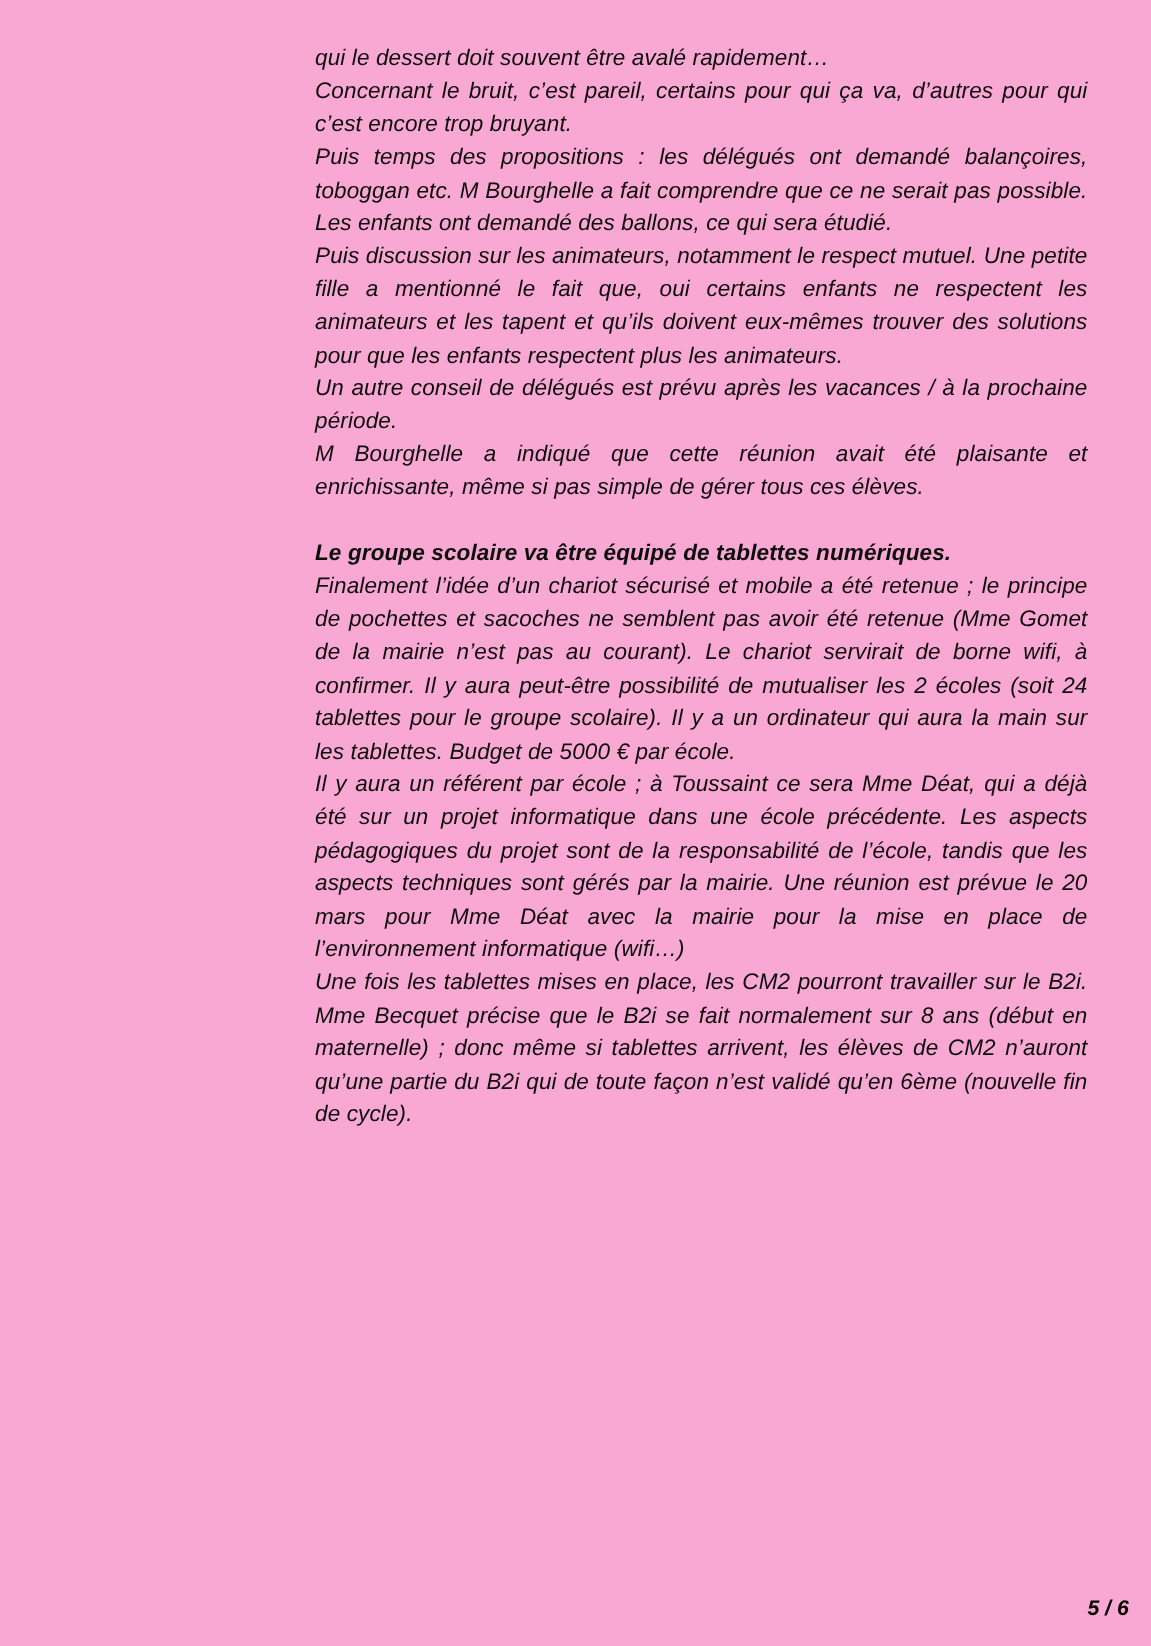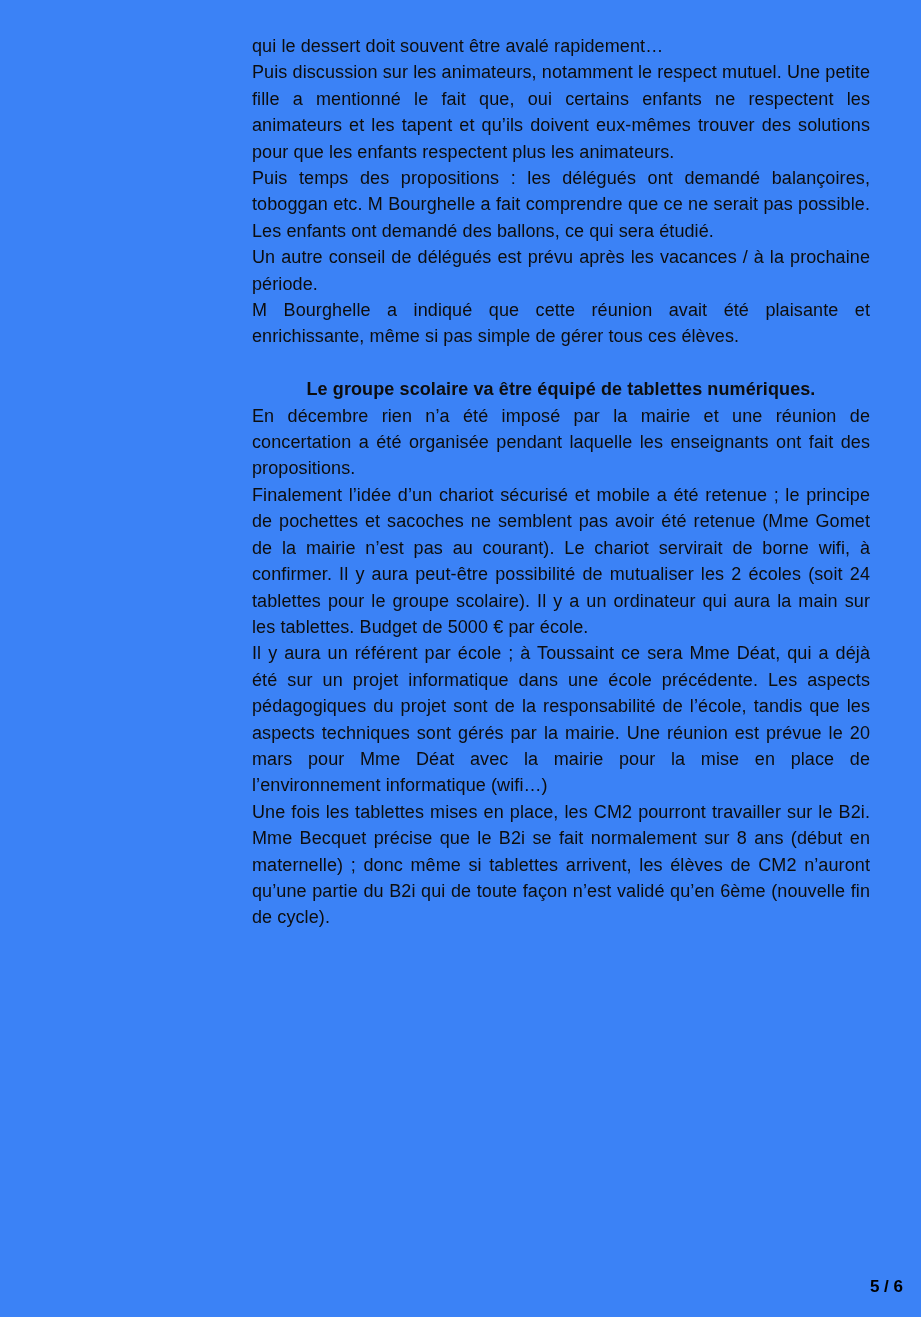--- a/index.html
+++ b/index.html
@@ -9,21 +9,22 @@
   body {
     width: 921px;
     height: 1317px;
     background: #ffffff;
     position: relative;
     overflow: hidden;
   }
   .sheet {
     position: absolute;
     inset: 0;
-    background: #3b82f6;
+    background: #f9a8d4;
+    font-style: italic;
   }
   .content {
     position: absolute;
     left: 252px;
     top: 33px;
     width: 618px;
   }
   .doc-paragraph {
     margin: 0;
     padding: 0;
@@ -36,21 +37,21 @@
   }
   .doc-heading {
     margin: 0;
     padding: 0;
     font-family: "Liberation Sans", sans-serif;
     font-size: 18px;
     line-height: 26.4px;
     letter-spacing: 0.1px;
     font-weight: bold;
     color: #0d0d0d;
-    text-align: center;
+    text-align: left;
   }
   .blank-line {
     height: 26.4px;
   }
   .page-number {
     position: absolute;
     right: 18px;
     bottom: 20px;
     font-family: "Liberation Sans", sans-serif;
     font-size: 17px;
@@ -59,26 +60,26 @@
     margin-left: 16px;
   }
 </style>
 </head>
 <body>
 
 <div class="sheet">
   <div class="content">
 
   <p class="doc-paragraph">qui le dessert doit souvent être avalé rapidement…</p>
+      <p class="doc-paragraph">Concernant le bruit, c’est pareil, certains pour qui ça va, d’autres pour qui c’est encore trop bruyant.</p>
+      <p class="doc-paragraph">Puis temps des propositions : les délégués ont demandé balançoires, toboggan etc. M Bourghelle a fait comprendre que ce ne serait pas possible. Les enfants ont demandé des ballons, ce qui sera étudié.</p>
       <p class="doc-paragraph">Puis discussion sur les animateurs, notamment le respect mutuel. Une petite fille a mentionné le fait que, oui certains enfants ne respectent les animateurs et les tapent et qu’ils doivent eux-mêmes trouver des solutions pour que les enfants respectent plus les animateurs.</p>
-      <p class="doc-paragraph">Puis temps des propositions : les délégués ont demandé balançoires, toboggan etc. M Bourghelle a fait comprendre que ce ne serait pas possible. Les enfants ont demandé des ballons, ce qui sera étudié.</p>
       <p class="doc-paragraph">Un autre conseil de délégués est prévu après les vacances / à la prochaine période.</p>
       <p class="doc-paragraph">M Bourghelle a indiqué que cette réunion avait été plaisante et enrichissante, même si pas simple de gérer tous ces élèves.</p>
       <div class="blank-line"></div>
       <h2 class="doc-heading">Le groupe scolaire va être équipé de tablettes numériques.</h2>
-      <p class="doc-paragraph">En décembre rien n’a été imposé par la mairie et une réunion de concertation a été organisée pendant laquelle les enseignants ont fait des propositions.</p>
       <p class="doc-paragraph">Finalement l’idée d’un chariot sécurisé et mobile a été retenue ; le principe de pochettes et sacoches ne semblent pas avoir été retenue (Mme Gomet de la mairie n’est pas au courant). Le chariot servirait de borne wifi, à confirmer. Il y aura peut-être possibilité de mutualiser les 2 écoles (soit 24 tablettes pour le groupe scolaire). Il y a un ordinateur qui aura la main sur les tablettes. Budget de 5000 € par école.</p>
       <p class="doc-paragraph">Il y aura un référent par école ; à Toussaint ce sera Mme Déat, qui a déjà été sur un projet informatique dans une école précédente. Les aspects pédagogiques du projet sont de la responsabilité de l’école, tandis que les aspects techniques sont gérés par la mairie. Une réunion est prévue le 20 mars pour Mme Déat avec la mairie pour la mise en place de l’environnement informatique (wifi…)</p>
       <p class="doc-paragraph">Une fois les tablettes mises en place, les CM2 pourront travailler sur le B2i. Mme Becquet précise que le B2i se fait normalement sur 8 ans (début en maternelle) ; donc même si tablettes arrivent, les élèves de CM2 n’auront qu’une partie du B2i qui de toute façon n’est validé qu’en 6ème (nouvelle fin de cycle).</p>
       <div class="blank-line"></div>
     </div>
   <div class="page-number">5 / 6</div>
 </div>
 
 </body></html>

